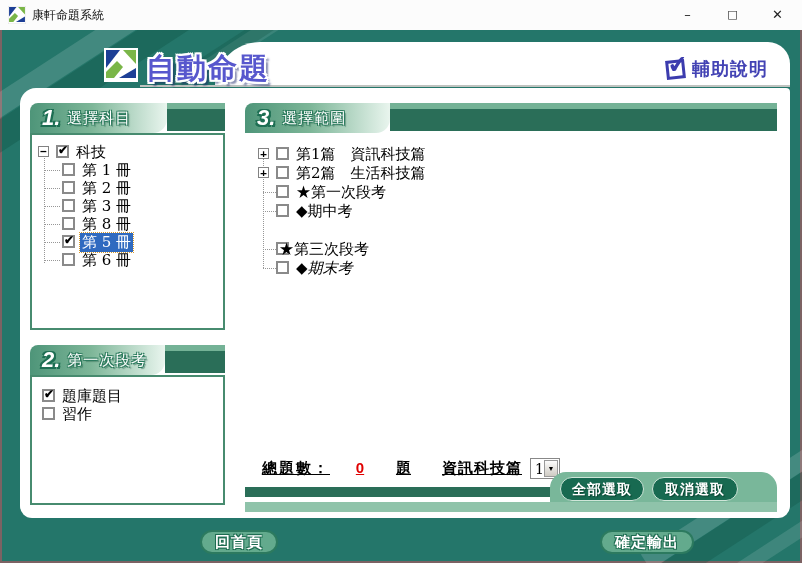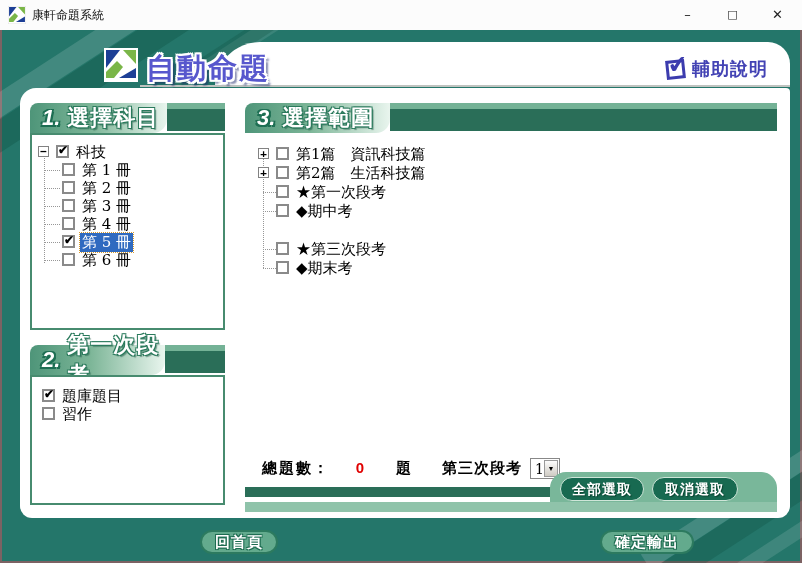--- a/index.html
+++ b/index.html
@@ -34,39 +34,39 @@
   .helpbox span{position:absolute;left:-1px;top:-12px;font-size:24px;font-weight:bold;color:#3c3cae;}
   .helptext{font-size:18px;font-weight:bold;color:#4343b4;letter-spacing:1px;}
   
   .mainpanel{position:absolute;left:20px;top:58px;width:770px;height:430px;background:#fff;
     border-radius:16px 4px 12px 12px;}
   
   .tab{position:absolute;height:30px;background:linear-gradient(90deg,#4e9579 0%,#7db698 45%,#e9f5ee 100%);
     border-radius:8px 0 14px 0;display:flex;align-items:center;padding-left:12px;}
   .tab .num{font-style:italic;font-weight:bold;font-size:22px;color:#fff;margin-right:7px;
     text-shadow:-2px -1px 0 #1d6e53,2px -1px 0 #1d6e53,-2px 2px 0 #1d6e53,2px 2px 0 #1d6e53;}
-  .tab .ttl{font-weight:bold;font-size:22px;color:#fff;letter-spacing:1px;
+  .tab .ttl{font-weight:normal;font-size:15px;color:#fff;letter-spacing:1px;
     text-shadow:-1px -1px 0 #2a7a5c,1px -1px 0 #2a7a5c,-1px 1px 0 #2a7a5c,1px 1px 0 #2a7a5c,2px 2px 1px rgba(20,80,60,.5);}
   .striplight{position:absolute;background:#74b296;}
   .stripdark{position:absolute;background:#2a6e58;}
   .gbox{position:absolute;background:#fff;border:2px solid #478b6f;}
   
   .trow{position:absolute;height:18px;font-family:"DejaVu Serif","Liberation Serif",serif;
     font-size:15px;color:#000;}
   .exp{position:absolute;width:11px;height:11px;top:3px;background:#fff;border:1px solid #828282;
     font:bold 11px/9px "DejaVu Sans Mono",monospace;text-align:center;color:#000;cursor:pointer;}
   .cb{position:absolute;width:13px;height:13px;top:2px;background:#fff;border:2px solid #8a8a8a;
     cursor:pointer;}
   .cb span{position:absolute;left:0px;top:-4px;font-size:12px;font-weight:bold;color:#000;}
   .tlabel{position:absolute;top:0;white-space:pre;cursor:pointer;}
   .tlabel.sel{background:#2f6ac0;color:#fff;outline:1px dotted #d79a2e;padding:0 2px;}
   .vline{position:absolute;width:1px;border-left:1px dotted #979797;}
   .stub{position:absolute;height:1px;border-top:1px dotted #979797;}
   
-  .totals{position:absolute;font-weight:bold;font-size:15px;color:#000;}
+  .totals{position:absolute;font-weight:bold;font-size:15px;color:#000;text-decoration:underline;}
   .red{color:#e00000;}
   .selbox{position:absolute;width:30px;height:21px;border:1px solid #888;background:#fff;}
   .selbox .val{position:absolute;left:4px;top:2px;font:14px "DejaVu Serif",serif;}
   .selbox .arrow{position:absolute;right:1px;top:1px;width:14px;height:17px;
     background:linear-gradient(#fdfdfd,#cfcbc3);border:1px solid #9a9a9a;font-size:7px;
     line-height:16px;text-align:center;color:#000;cursor:pointer;}
   
   .btntab{position:absolute;background:#79b79a;border-radius:16px 16px 10px 10px;}
   .dpill{position:absolute;height:24px;background:#186a51;border:1px solid #cfe6d9;
     border-radius:12px;color:#fff;font-weight:bold;font-size:14px;text-align:center;
@@ -155,21 +155,21 @@
             <span class="tlabel" style="left:50px;">第 2 冊</span>
           </div>
           <div class="trow" style="left:0;top:62px;width:100%;">
             <span class="stub" style="left:12px;top:9px;width:16px;"></span>
             <span class="cb" style="left:30px;"></span>
             <span class="tlabel" style="left:50px;">第 3 冊</span>
           </div>
           <div class="trow" style="left:0;top:80px;width:100%;">
             <span class="stub" style="left:12px;top:9px;width:16px;"></span>
             <span class="cb" style="left:30px;"></span>
-            <span class="tlabel" style="left:50px;">第 4 冊</span>
+            <span class="tlabel" style="left:50px;">第 8 冊</span>
           </div>
           <div class="trow" style="left:0;top:98px;width:100%;">
             <span class="stub" style="left:12px;top:9px;width:16px;"></span>
             <span class="cb" style="left:30px;">
                 <span>✔</span>
               </span>
             <span class="tlabel sel" style="left:48px;">第 5 冊</span>
           </div>
           <div class="trow" style="left:0;top:116px;width:100%;">
             <span class="stub" style="left:12px;top:9px;width:16px;"></span>
@@ -225,34 +225,34 @@
           <span class="tlabel" style="left:51px;">★第一次段考</span>
         </div>
         <div class="trow" style="left:0;top:57px;width:100%;">
           <span class="stub" style="left:18px;top:9px;width:13px;"></span>
           <span class="cb" style="left:31px;"></span>
           <span class="tlabel" style="left:51px;">◆期中考</span>
         </div>
         <div class="trow" style="left:0;top:95px;width:100%;">
           <span class="stub" style="left:18px;top:9px;width:13px;"></span>
           <span class="cb" style="left:31px;"></span>
-          <span class="tlabel" style="left:51px;">★第三次段考</span>
+          <span class="tlabel" style="left:34px;">★第三次段考</span>
         </div>
         <div class="trow" style="left:0;top:114px;width:100%;">
           <span class="stub" style="left:18px;top:9px;width:13px;"></span>
           <span class="cb" style="left:31px;"></span>
-          <span class="tlabel" style="left:51px;">◆期末考</span>
+          <span class="tlabel" style="left:51px;font-style:italic;">◆期末考</span>
         </div>
       </div>
 
       <div style="position:absolute;left:225px;top:368px;width:552px;height:26px;">
         <span class="totals" style="position:absolute;left:17px;top:3px;letter-spacing:2px;">總題數：</span>
         <span class="totals red" style="position:absolute;left:95px;top:3px;width:40px;text-align:center;">0</span>
         <span class="totals" style="position:absolute;left:151px;top:3px;">題</span>
-        <span class="totals" style="position:absolute;left:197px;top:3px;letter-spacing:1px;">第三次段考</span>
+        <span class="totals" style="position:absolute;left:197px;top:3px;letter-spacing:1px;">資訊科技篇</span>
         <span class="selbox" style="left:285px;top:2px;">
           <span class="val">1</span>
           <span class="arrow">▼</span>
         </span>
       </div>
 
       <div class="stripdark" style="left:225px;top:399px;width:360px;height:10px;"></div>
       <div class="btntab" style="left:530px;top:384px;width:227px;height:40px;"></div>
       <div class="striplight" style="left:225px;top:414px;width:532px;height:10px;background:#8fc3aa;"></div>
       <div class="dpill" style="left:540px;top:389px;width:84px;">全部選取</div>

